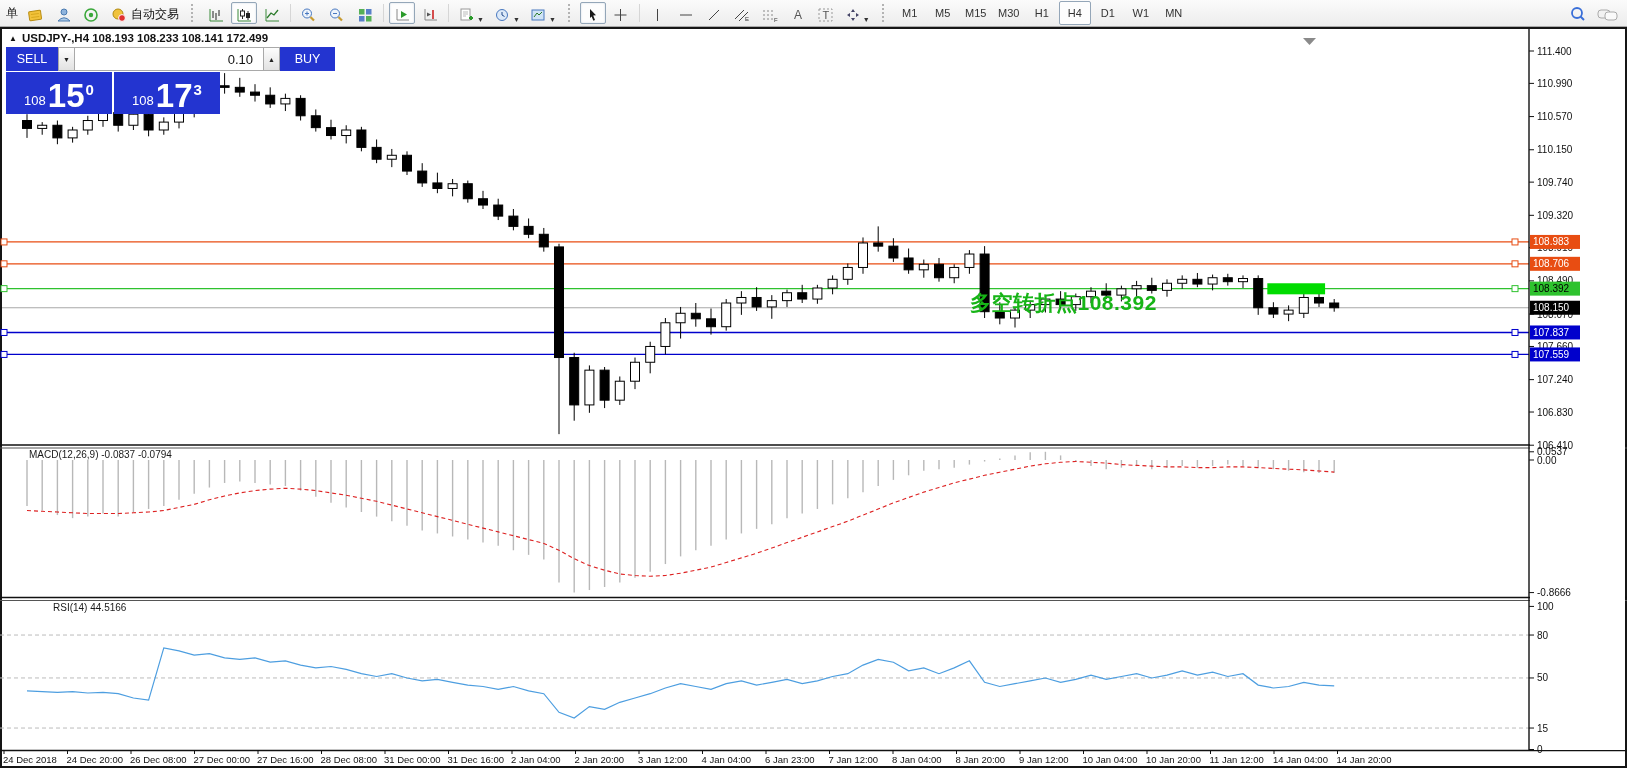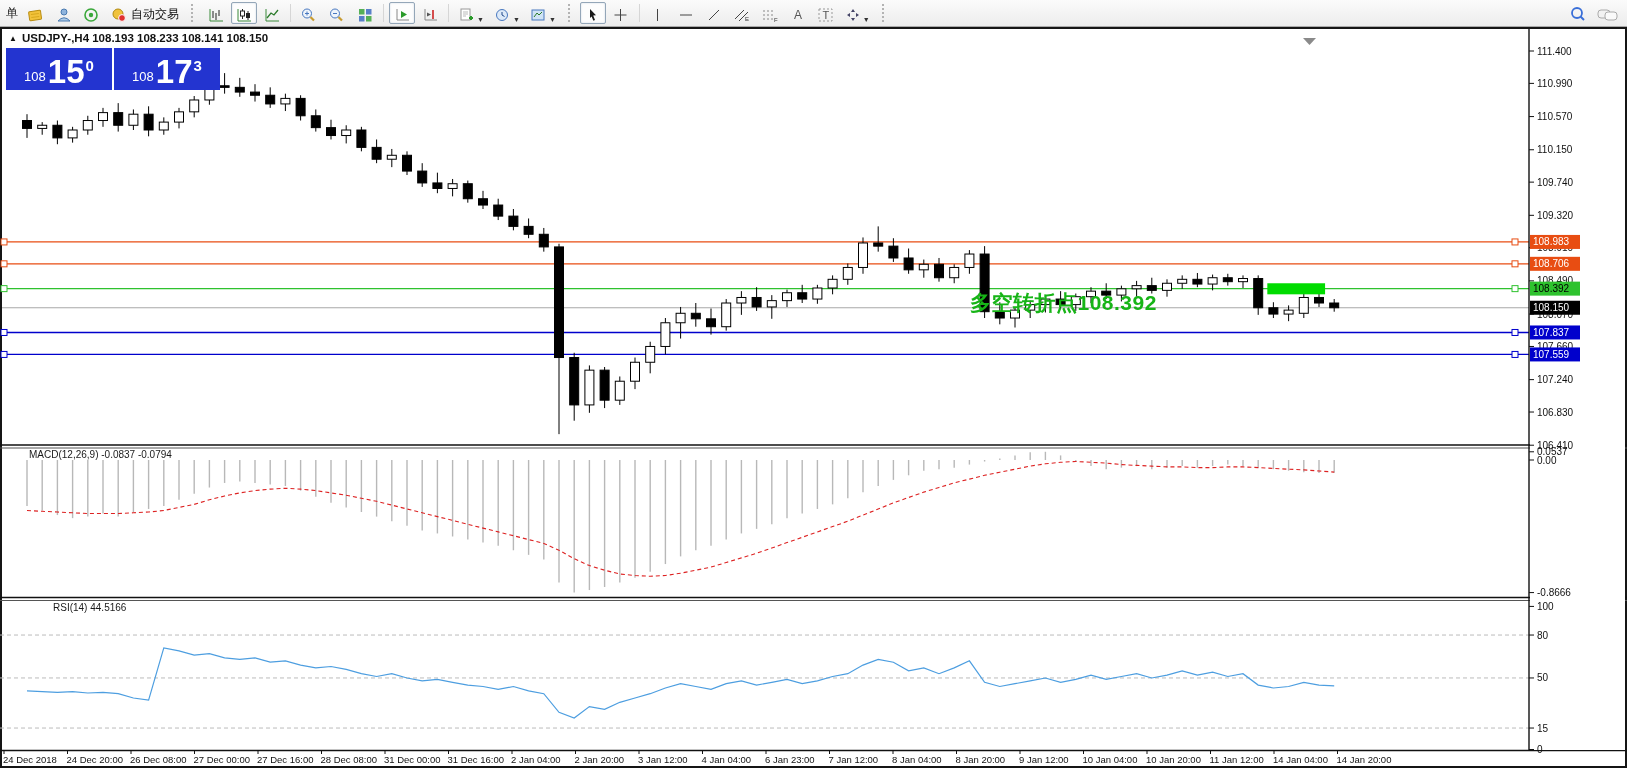--- a/index.html
+++ b/index.html
@@ -219,20 +219,31 @@
         <text x="5.5" y="12" font-size="11" fill="#555">T</text>
       </svg>
     </span>
   <span class="tbtn">
       <svg width="16" height="16">
         <path d="M8 2 L10 5 H6 Z M8 14 L6 11 H10 Z M2 8 L5 6 V10 Z M14 8 L11 10 V6 Z" fill="#446"></path>
       </svg>
       <span class="caret">▼</span>
     </span>
   <span class="grip"></span>
+  <span id="tf-group" style="display:inline-flex;gap:1px;">
+      <span class="tf">M1</span>
+      <span class="tf">M5</span>
+      <span class="tf">M15</span>
+      <span class="tf">M30</span>
+      <span class="tf">H1</span>
+      <span class="tf active">H4</span>
+      <span class="tf">D1</span>
+      <span class="tf">W1</span>
+      <span class="tf">MN</span>
+    </span>
   <span class="spacer"></span>
   <span class="tbtn">
       <svg width="18" height="17">
         <circle cx="8" cy="7" r="5" fill="none" stroke="#3a6fd8" stroke-width="1.8"></circle>
         <line x1="11.5" y1="10.5" x2="15" y2="14" stroke="#3a6fd8" stroke-width="2"></line>
       </svg>
     </span>
   <span class="tbtn">
       <svg width="22" height="16">
         <rect x="1" y="3" width="12" height="8" rx="3" fill="#f2f2f2" stroke="#aaa"></rect>
@@ -643,24 +654,31 @@
       <text x="1209.5" y="763" font-size="9.5" fill="#111" font-family="Liberation Sans, sans-serif">11 Jan 12:00</text>
       <line x1="1274" y1="750" x2="1274" y2="754" stroke="#111" stroke-width="1"></line>
       <text x="1273" y="763" font-size="9.5" fill="#111" font-family="Liberation Sans, sans-serif">14 Jan 04:00</text>
       <line x1="1337.5" y1="750" x2="1337.5" y2="754" stroke="#111" stroke-width="1"></line>
       <text x="1336.5" y="763" font-size="9.5" fill="#111" font-family="Liberation Sans, sans-serif">14 Jan 20:00</text>
     </g>
   </svg>
 
 <div class="chart-title">
   <span class="collapse">▲</span>
-  <span>USDJPY-,H4  108.193 108.233 108.141 108.150</span>
+  <span>USDJPY-,H4  108.193 108.233 108.141 172.499</span>
 </div>
 
 <div class="trade-panel">
+  <div class="tp-row1">
+    <div class="btn-sell">SELL</div>
+    <div class="spin">▼</div>
+    <input class="vol" readonly="" value="0.10" style="">
+    <div class="spin">▲</div>
+    <div class="btn-buy">BUY</div>
+  </div>
   <div class="tp-row2">
     <div class="pricebox">
       <span class="pb-small">108</span>
       <span class="pb-big">15</span>
       <span class="pb-sup">0</span>
     </div>
     <div class="pricebox">
       <span class="pb-small">108</span>
       <span class="pb-big">17</span>
       <span class="pb-sup">3</span>

